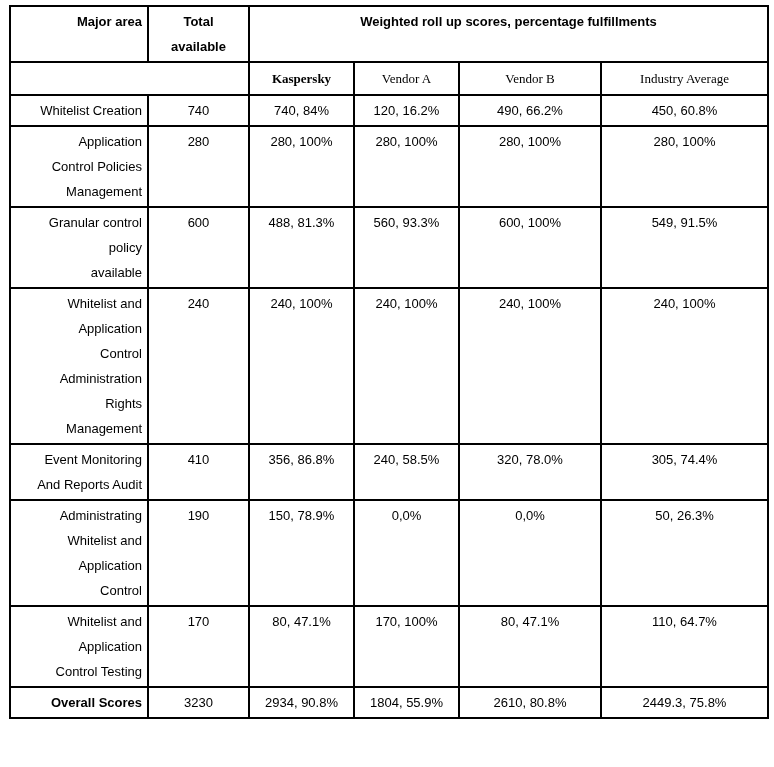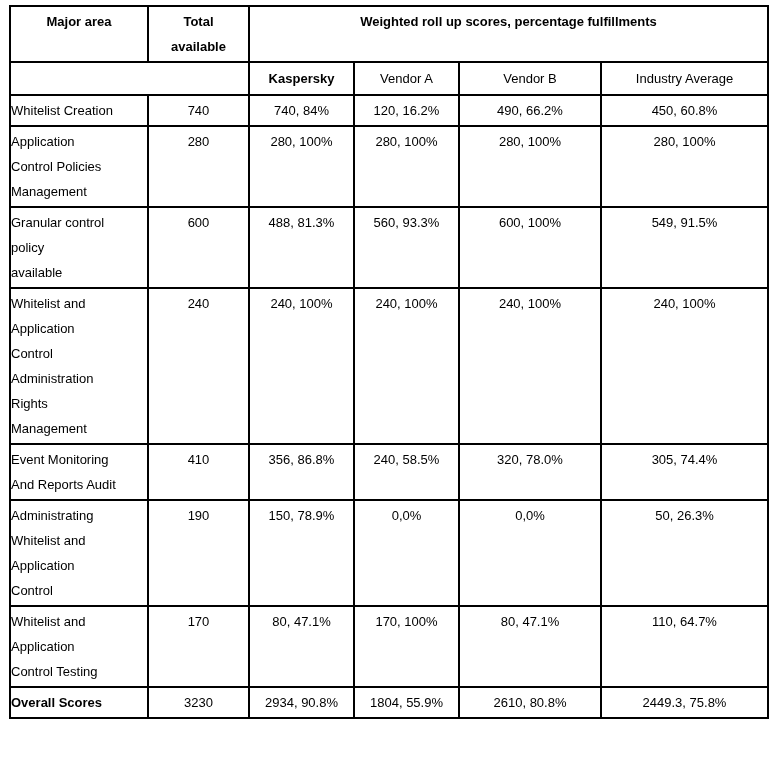--- a/index.html
+++ b/index.html
@@ -31,33 +31,34 @@
     white-space: pre-line;
     text-align: center;
     font-weight: normal;
     overflow: hidden;
   }
   table.scores th {
     font-weight: bold;
     text-align: center;
   }
   table.scores td.area {
-    text-align: left;
-    padding-left: 0;
+    text-align: right;
+    padding-left: 11px;
     margin-left: 33px;
   }
   table.scores th.area-h {
-    text-align: center;
+    text-align: right;
   }
   tr.overall td.area {
     font-weight: bold;
   }
   tr.subhead td, tr.subhead th {
     padding-top: 3px;
     padding-bottom: 3px;
+    font-family: Liberation Serif, serif;
   }
 </style>
 </head>
 <body>
 
 <div class="page">
   <table class="scores">
     <colgroup>
       <col style="width:138px">
       <col style="width:101px">

